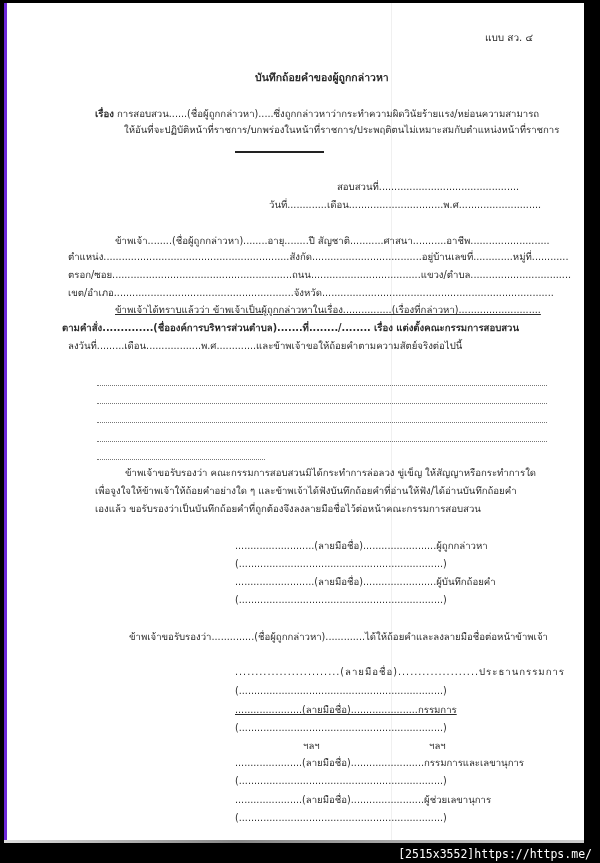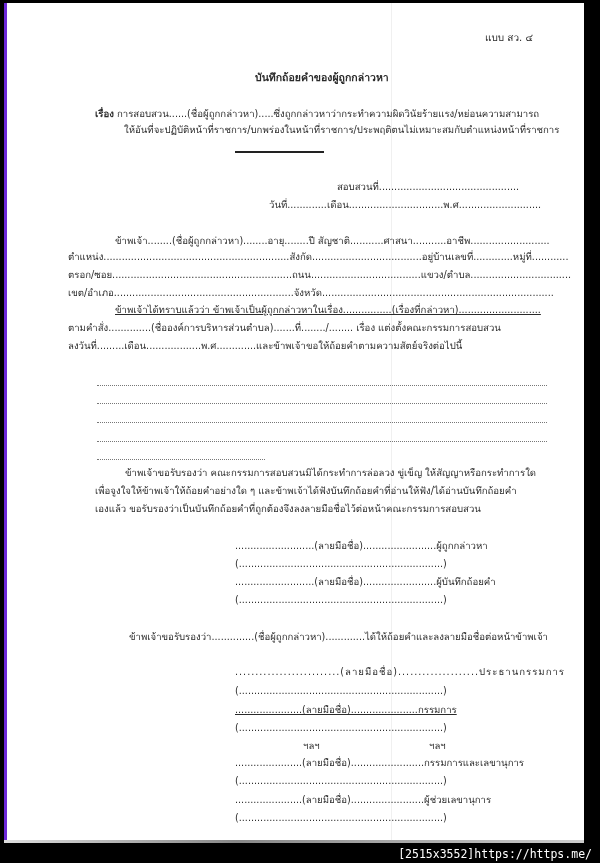--- a/index.html
+++ b/index.html
@@ -33,21 +33,21 @@
 
   <div class="t" style="left:330px; top:177px;">สอบสวนที่..............................................</div>
   <div class="t" style="left:262px; top:195px;">วันที่.............เดือน...............................พ.ศ...........................</div>
 
   <div class="t" style="left:108px; top:231px;">ข้าพเจ้า........(ชื่อผู้ถูกกล่าวหา)........อายุ........ปี  สัญชาติ...........ศาสนา...........อาชีพ..........................</div>
   <div class="t" style="left:61px; top:247px;">ตำแหน่ง.............................................................สังกัด....................................อยู่บ้านเลขที่.............หมู่ที่............</div>
   <div class="t" style="left:61px; top:265px;">ตรอก/ซอย...........................................................ถนน....................................แขวง/ตำบล.................................</div>
   <div class="t" style="left:61px; top:283px;">เขต/อำเภอ...........................................................จังหวัด............................................................................</div>
 
   <div class="t" style="left:108px; top:300px;text-decoration:underline;">ข้าพเจ้าได้ทราบแล้วว่า  ข้าพเจ้าเป็นผู้ถูกกล่าวหาในเรื่อง................(เรื่องที่กล่าวหา)...........................</div>
-  <div class="t" style="left:61px; top:318px;">ตามคำสั่ง..............(ชื่อองค์การบริหารส่วนตำบล).......ที่......../........ เรื่อง แต่งตั้งคณะกรรมการสอบสวน</div>
+  <div class="t" style="left:55px; top:318px;font-weight:bold;">ตามคำสั่ง..............(ชื่อองค์การบริหารส่วนตำบล).......ที่......../........ เรื่อง แต่งตั้งคณะกรรมการสอบสวน</div>
   <div class="t" style="left:61px; top:336px;">ลงวันที่.........เดือน..................พ.ศ.............และข้าพเจ้าขอให้ถ้อยคำตามความสัตย์จริงต่อไปนี้</div>
 
   <div class="dotline" style="left:90px; top:382px; width:450px;"></div>
   <div class="dotline" style="left:90px; top:400px; width:450px;"></div>
   <div class="dotline" style="left:90px; top:419px; width:450px;"></div>
   <div class="dotline" style="left:90px; top:438px; width:450px;"></div>
   <div class="dotline" style="left:90px; top:456px; width:168px;"></div>
 
   <div class="t" style="left:118px; top:463px;">ข้าพเจ้าขอรับรองว่า คณะกรรมการสอบสวนมิได้กระทำการล่อลวง ขู่เข็ญ ให้สัญญาหรือกระทำการใด</div>
   <div class="t" style="left:88px; top:481px;">เพื่อจูงใจให้ข้าพเจ้าให้ถ้อยคำอย่างใด ๆ และข้าพเจ้าได้ฟังบันทึกถ้อยคำที่อ่านให้ฟัง/ได้อ่านบันทึกถ้อยคำ</div>

